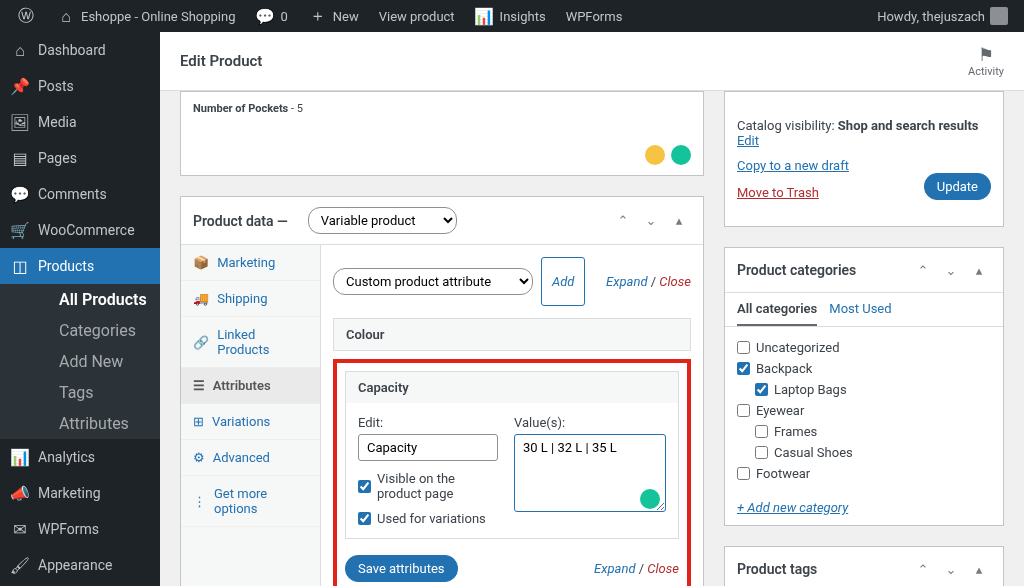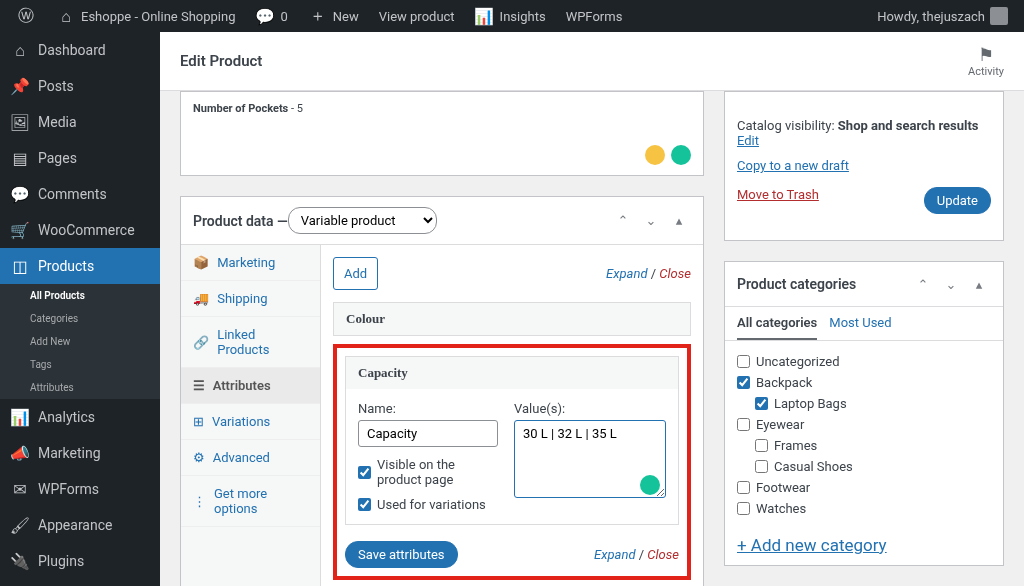--- a/index.html
+++ b/index.html
@@ -7,21 +7,21 @@
 .topbar { background: #1d2327; color: #c3c4c7; height: 32px; display: flex; align-items: center; padding: 0 8px; font-size: 13px; justify-content: space-between; }
 .topbar-left, .topbar-right { display: flex; align-items: center; gap: 4px; }
 .topbar-item { padding: 0 8px; display: flex; align-items: center; gap: 5px; cursor: pointer; height: 32px; }
 .avatar-sq { width: 18px; height: 18px; background: #8c8f94; border-radius: 2px; }
 .main { display: flex; height: calc(100vh - 32px); }
 .sidebar { width: 160px; background: #1d2327; color: #c3c4c7; overflow-y: auto; flex-shrink: 0; }
 .sidebar-item { padding: 8px 10px; display: flex; align-items: center; gap: 8px; cursor: pointer; font-size: 14px; }
 .sidebar-item.active { background: #2271b1; color: #fff; position: relative; }
 .sidebar-item.active::after { content: ''; position: absolute; right: -8px; top: 50%; transform: translateY(-50%); border: 8px solid transparent; border-right-color: #f0f0f1; }
 .sidebar-sub { background: #2c3338; }
-.sidebar-sub-item { padding: 6px 12px 6px 30px; font-size: 10px; cursor: pointer; color: #a7aaad; }
+.sidebar-sub-item { padding: 6px 12px 6px 48px; font-size: 16px; cursor: pointer; color: #a7aaad; margin-left: 11px; }
 .sidebar-sub-item.active { color: #fff; font-weight: 600; }
 .sicon { width: 20px; height: 20px; display: inline-flex; align-items: center; justify-content: center; font-size: 16px; }
 .content { flex: 1; overflow-y: auto; padding: 0; }
 .page-header { background: #fff; padding: 12px 20px; border-bottom: 1px solid #dcdcde; display: flex; justify-content: space-between; align-items: center; }
 .page-header h1 { font-size: 15px; font-weight: 600; }
 .activity { text-align: center; font-size: 11px; color: #646970; }
 .activity-flag { font-size: 18px; display: block; }
 .cols { display: flex; gap: 20px; padding: 0 20px 20px; }
 .col-main { flex: 1; min-width: 0; }
 .col-side { width: 280px; flex-shrink: 0; }
@@ -35,52 +35,52 @@
 .pill-icons { display: flex; gap: 6px; align-items: center; }
 .pilly { width: 20px; height: 20px; border-radius: 10px; background: #f6c342; }
 .pillg { width: 20px; height: 20px; border-radius: 10px; background: #15c39a; }
 .product-data-select { border: 1px solid #8c8f94; padding: 4px 24px 4px 8px; font-size: 13px; background: #fff; border-radius: 12px; }
 .pdata-body { display: flex; }
 .pdata-tabs { width: 140px; background: #f6f7f7; border-right: 1px solid #dcdcde; }
 .pdata-tab { padding: 10px 12px; display: flex; align-items: center; gap: 8px; cursor: pointer; font-size: 13px; color: #2271b1; border-bottom: 1px solid #eee; }
 .pdata-tab.active { background: #eaeaea; color: #555; font-weight: 600; }
 .pdata-content { flex: 1; padding: 12px; }
 .attr-top { display: flex; align-items: center; gap: 8px; margin-bottom: 12px; }
-.btn-sec { border: 1px solid #2271b1; background: #fff; color: #2271b1; padding: 8px 10px; border-radius: 3px; cursor: pointer; font-size: 13px; }
+.btn-sec { border: 1px solid #2271b1; background: #fff; color: #2271b1; padding: 16px 10px; border-radius: 3px; cursor: pointer; font-size: 13px; font-style: italic; }
 .expand-link { margin-left: auto; font-size: 13px; }
 .expand-link a { color: #2271b1; text-decoration: none; font-style: italic; }
 .expand-link .close { color: #b32d2e; }
 .attr-section { border: 1px solid #dcdcde; margin-bottom: 8px; }
-.attr-head { background: #f6f7f7; padding: 8px 12px; font-weight: 600; font-size: 13px; cursor: pointer; font-family: Liberation Serif, serif; }
+.attr-head { background: #f6f7f7; padding: 8px 12px; font-weight: 600; font-size: 13px; cursor: pointer; }
 .hl-red { border: 4px solid #e2231a; padding: 8px; margin-bottom: 8px; }
 .attr-body { padding: 12px; display: flex; gap: 16px; }
 .attr-col1 { width: 140px; }
 .attr-col2 { flex: 1; }
 .attr-label { font-size: 13px; margin-bottom: 4px; display: block; }
 .attr-input { width: 100%; border: 1px solid #8c8f94; padding: 5px 8px; font-size: 13px; border-radius: 3px; }
 .attr-textarea { width: 100%; height: 78px; border: 1px solid #2271b1; padding: 5px 8px; font-size: 13px; border-radius: 3px; resize: vertical; position: relative; }
 .attr-textarea-wrap { position: relative; }
 .bubble { position: absolute; right: 6px; bottom: 6px; width: 20px; height: 20px; border-radius: 10px; background: #15c39a; }
 .chk-row { display: flex; align-items: center; gap: 6px; margin-top: 10px; font-size: 13px; }
 .chk-row input { accent-color: #2271b1; }
 .btn-primary { background: #2271b1; color: #fff; border: 1px solid #2271b1; padding: 5px 12px; border-radius: 13px; cursor: pointer; font-size: 13px; }
 .attr-footer { display: flex; align-items: center; padding-top: 8px; }
 .box-side .postbox-inside { padding: 26px 12px; font-size: 13px; }
 .side-link { color: #2271b1; text-decoration: underline; cursor: pointer; }
 .side-trash { color: #b32d2e; text-decoration: underline; cursor: pointer; }
-.side-actions { display: flex; justify-content: space-between; align-items: flex-start; margin-top: 14px; }
+.side-actions { display: flex; justify-content: space-between; align-items: flex-end; margin-top: 0; }
 .cat-tabs { display: flex; gap: 12px; border-bottom: 1px solid #dcdcde; padding: 0 12px; }
 .cat-tab { padding: 8px 0; font-size: 13px; cursor: pointer; border-bottom: 2px solid transparent; }
 .cat-tab.active { font-weight: 600; border-bottom-color: #646970; }
 .cat-tab:not(.active) { color: #2271b1; }
 .cat-list { padding: 10px 12px; }
 .cat-item { display: flex; align-items: center; gap: 6px; padding: 3px 0; font-size: 13px; }
 .cat-item.indent1 { padding-left: 18px; }
 .cat-item input { accent-color: #2271b1; }
-.add-cat { padding: 6px 12px 10px; color: #2271b1; text-decoration: underline; font-size: 17px; cursor: pointer; }
+.add-cat { padding: 6px 12px 10px; color: #2271b1; text-decoration: underline; font-size: 13px; cursor: pointer; font-style: italic; }
 .numpock { padding: 10px 12px; font-size: 11px; }
 </style>
 </head>
 <body>
 
 <div class="topbar">
   <div class="topbar-left">
     <div class="topbar-item">
         <span class="sicon">ⓦ</span>
       </div>
@@ -191,21 +191,21 @@
             <div style="text-align:right;margin-top:30px;" class="pill-icons">
               <span style="flex:1"></span>
               <span class="pilly"></span>
               <span class="pillg"></span>
             </div>
           </div>
         </div>
 
         <div class="postbox">
           <div class="postbox-header">
-            <h2 style="display:flex;align-items:center;gap:0;">
+            <h2 style="display:flex;align-items:center;gap:20px;">
               <span>Product data —</span>
               <select class="product-data-select">
                 <option>Variable product</option>
               </select>
             </h2>
             <div class="postbox-toggles">
               <span class="postbox-toggle">⌃</span>
               <span class="postbox-toggle">⌄</span>
               <span class="postbox-toggle">▴</span>
             </div>
@@ -236,36 +236,37 @@
                   <span>⚙</span>
                   <span>Advanced</span>
                 </div>
               <div class="pdata-tab">
                   <span>⋮</span>
                   <span>Get more options</span>
                 </div>
             </div>
             <div class="pdata-content">
               <div class="attr-top">
+                <select class="product-data-select"><option>Custom product attribute</option></select>
                 <button class="btn-sec">Add</button>
                 <span class="expand-link">
                   <a>Expand</a> / <a class="close">Close</a>
                 </span>
               </div>
 
               <div class="attr-section">
                 <div class="attr-head">Colour</div>
               </div>
 
               <div class="hl-red">
                 <div class="attr-section">
                   <div class="attr-head">Capacity</div>
                   <div class="attr-body">
                     <div class="attr-col1">
-                      <label class="attr-label">Name:</label>
+                      <label class="attr-label">Edit:</label>
                       <input class="attr-input" value="Capacity" style="">
                       <div class="chk-row">
                           <input type="checkbox" checked="" style="">
                           <span>Visible on the product page</span>
                         </div>
                       <div class="chk-row">
                           <input type="checkbox" checked="" style="">
                           <span>Used for variations</span>
                         </div>
                     </div>
@@ -340,24 +341,20 @@
                 <span>Frames</span>
               </div>
             <div class="cat-item indent1">
                 <input type="checkbox" style="">
                 <span>Casual Shoes</span>
               </div>
             <div class="cat-item">
                 <input type="checkbox" style="">
                 <span>Footwear</span>
               </div>
-            <div class="cat-item">
-                <input type="checkbox" style="">
-                <span>Watches</span>
-              </div>
           </div>
           <div class="add-cat">+ Add new category</div>
         </div>
 
         <div class="postbox box-side">
           <div class="postbox-header">
             <h2>Product tags</h2>
             <div class="postbox-toggles">
               <span class="postbox-toggle">⌃</span>
               <span class="postbox-toggle">⌄</span>

